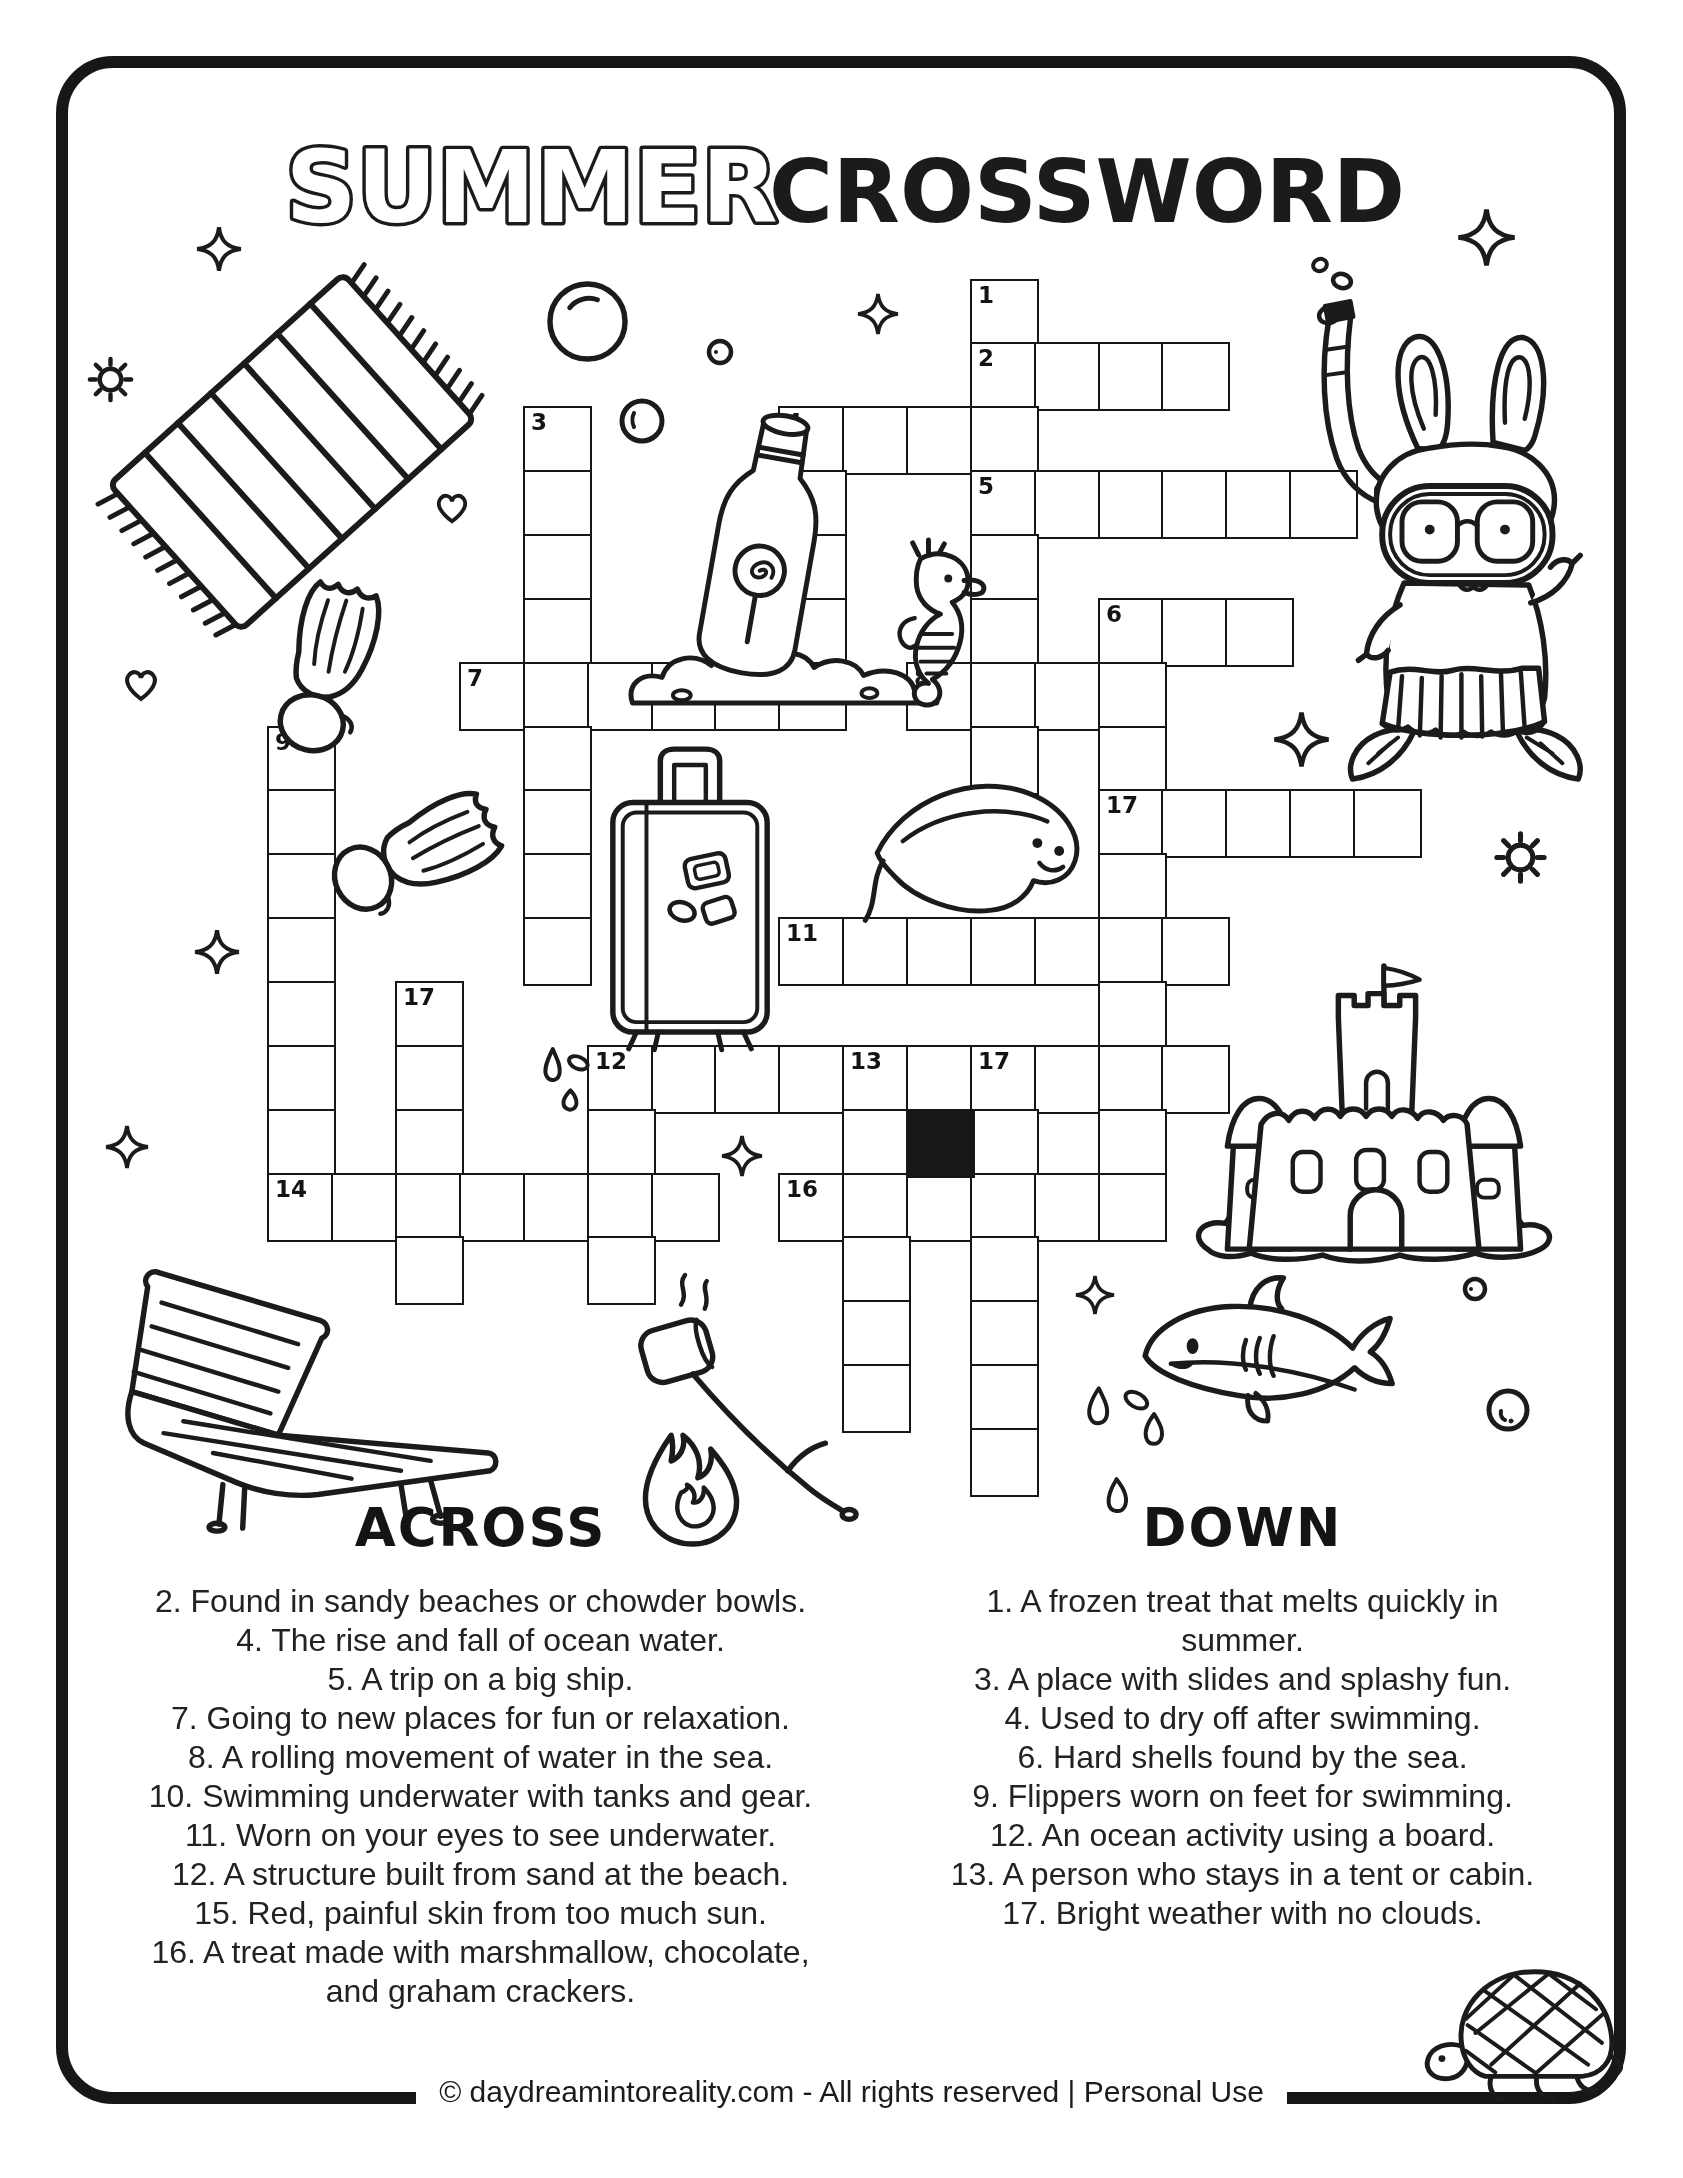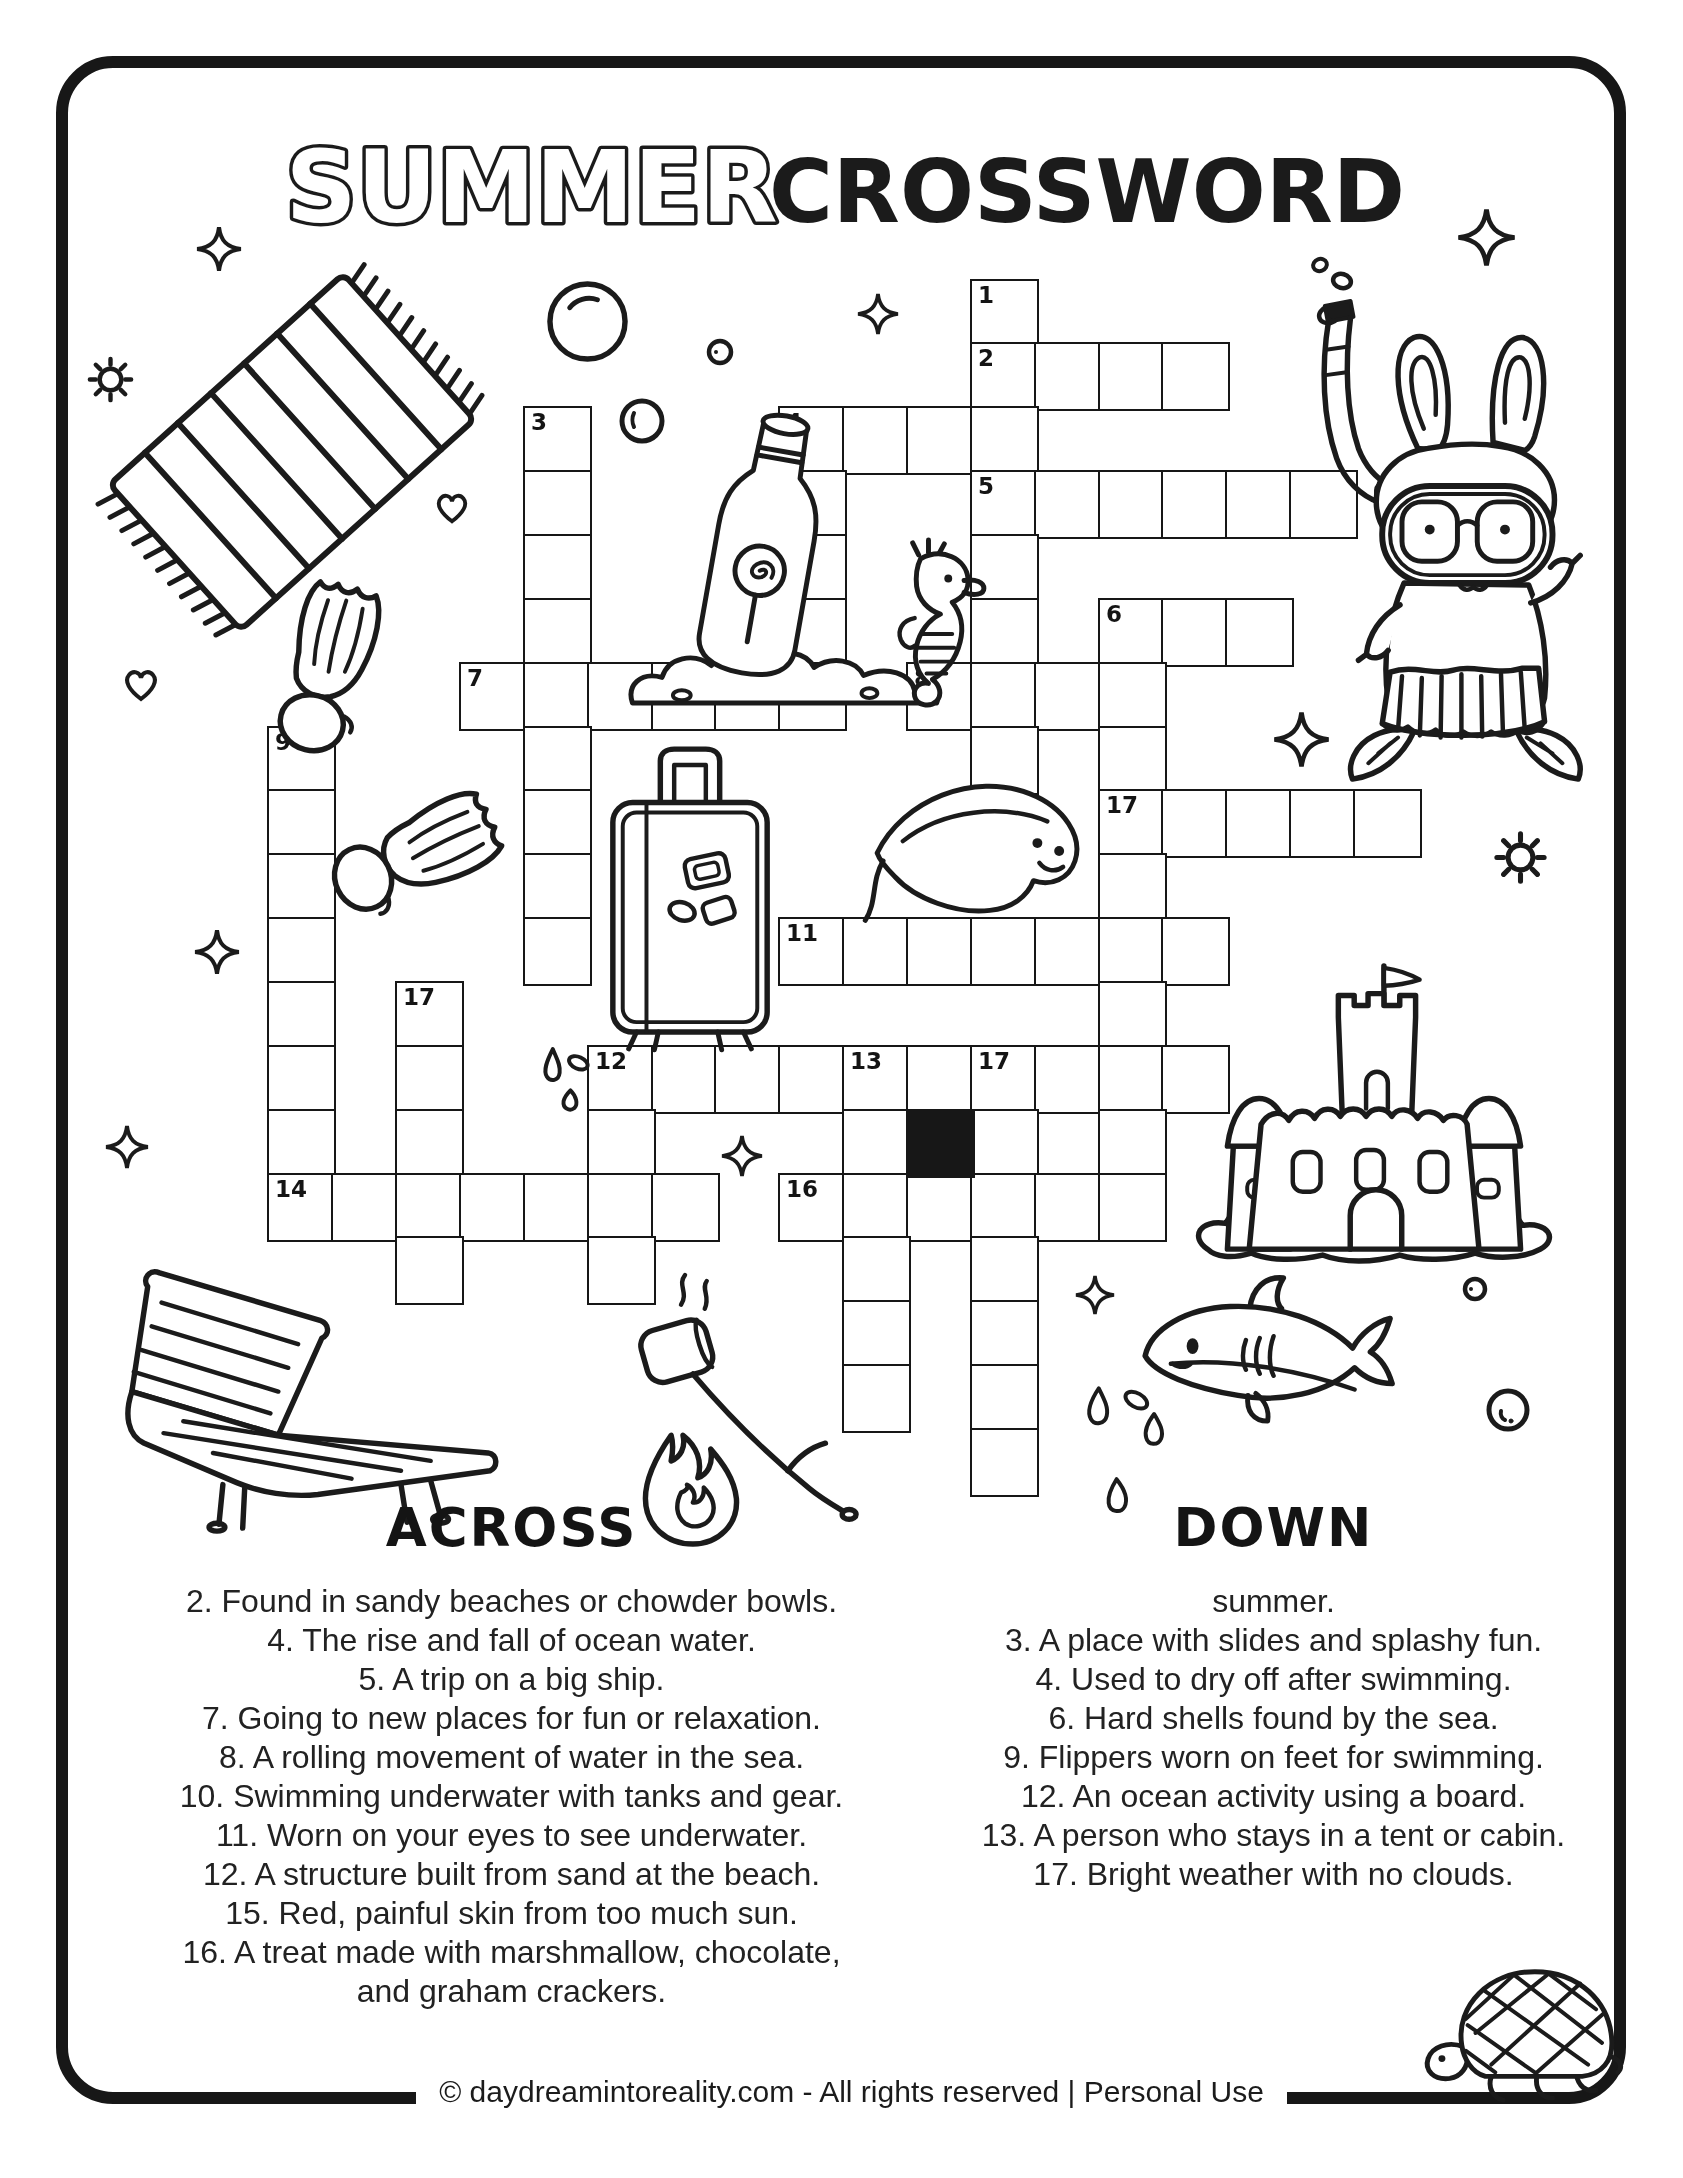--- a/index.html
+++ b/index.html
@@ -8,21 +8,21 @@
   .border{position:absolute;left:56px;top:56px;width:1570px;height:2048px;
           border:12px solid #171717;border-radius:57px;box-sizing:border-box;}
   .title{position:absolute;left:0;top:117px;width:1683px;display:flex;justify-content:center;
          align-items:flex-end;gap:26px;}
   #grid{position:absolute;}
   .cell{position:absolute;width:69px;height:69px;box-sizing:border-box;
         border:2.5px solid #171717;background:#fff;}
   .cell.black{background:#171717;}
   .num{position:absolute;top:1px;left:6px;font:bold 23px "DejaVu Sans",sans-serif;color:#141414;}
   .doodle{position:absolute;z-index:3;}
-  .clues{position:absolute;z-index:4;margin-left:31px;}
+  .clues{position:absolute;z-index:4;}
   .clues h2{margin:0;text-align:center;font:800 53px "DejaVu Sans",sans-serif;
             letter-spacing:2px;color:#141414;}
   .clue-list{margin-top:24px;font:32px/39px "Liberation Sans",sans-serif;color:#222;}
   .clue div{white-space:nowrap;text-align:center;}
   .footer{position:absolute;left:416px;top:2066px;width:871px;height:51px;z-index:5;
           background:#fff;text-align:center;font:30px/51px "Liberation Sans",sans-serif;color:#1b1b1b;}
   svg{display:block;overflow:visible;}
   svg *{vector-effect:none;}
 </style>
 </head>
@@ -531,20 +531,21 @@
         <div class="clue">
           <div>16. A treat made with marshmallow, chocolate,</div>
           <div>and graham crackers.</div>
         </div>
       </div>
   </div>
   <div class="clues" style="left:896px;top:1497px;width:693px;">
     <h2>DOWN</h2>
     <div class="clue-list" id="down-list">
         <div class="clue">
+          <div>1. A frozen treat that melts quickly in</div>
           <div>summer.</div>
         </div>
         <div class="clue">
           <div>3. A place with slides and splashy fun.</div>
         </div>
         <div class="clue">
           <div>4. Used to dry off after swimming.</div>
         </div>
         <div class="clue">
           <div>6. Hard shells found by the sea.</div>

